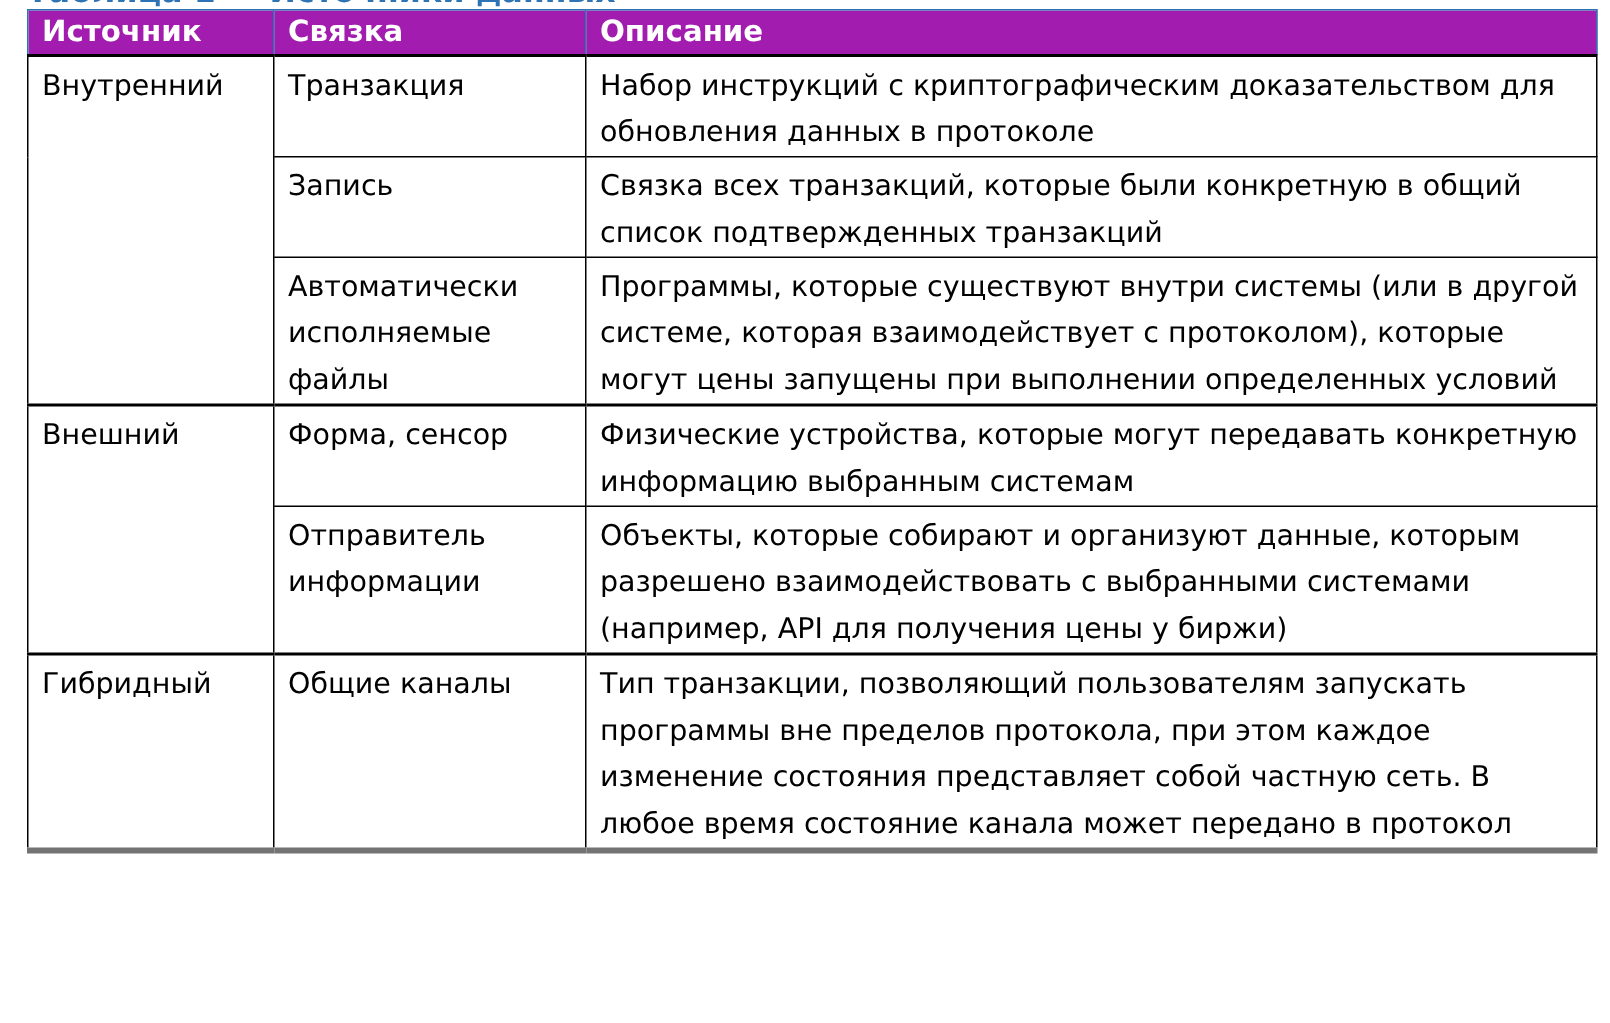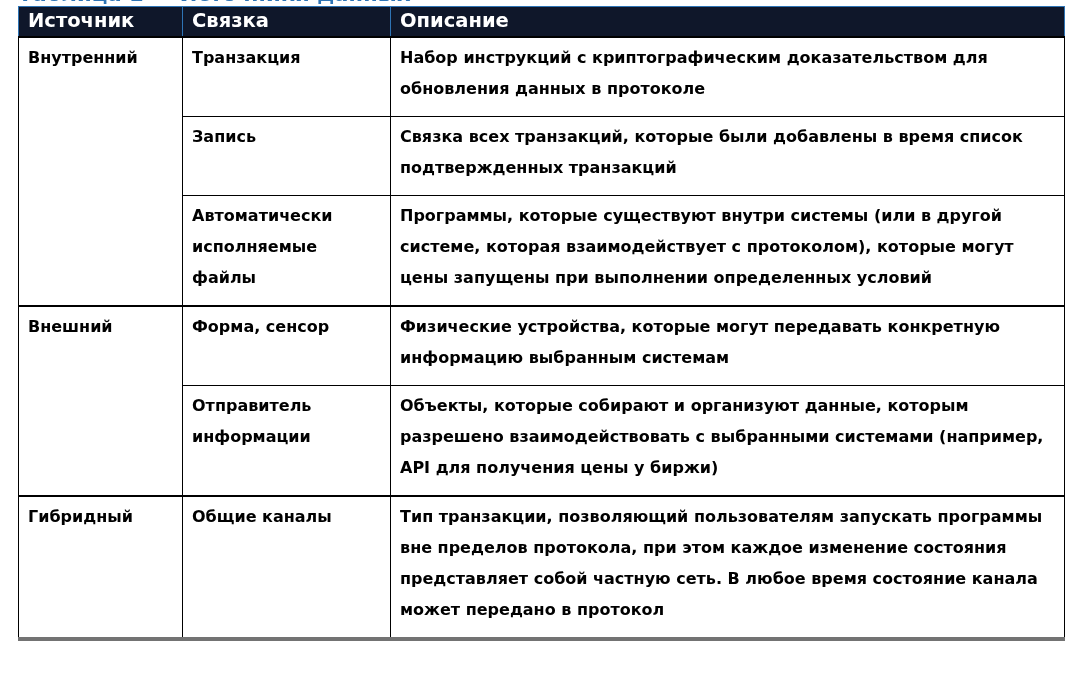--- a/index.html
+++ b/index.html
@@ -51,29 +51,29 @@
   }
 
   table.src-table col.c-source { width: 164px; }
   table.src-table col.c-form   { width: 208px; }
   table.src-table col.c-desc   { width: 674px; }
 
   table.src-table th,
   table.src-table td {
     border: 1px solid #000000;
     vertical-align: top;
-    padding: 4px 9px 12px 9px;
-    font-size: 16px;
+    padding: 4px 9px 0 9px;
+    font-size: 19px;
     line-height: 31px;
-    font-weight: bold;
+    font-weight: normal;
     text-align: left;
   }
 
   table.src-table thead th {
-    background: #0f172a;
+    background: #a21caf;
     color: #ffffff;
     font-weight: bold;
     border-color: #2E74B5;
     font-size: 19.5px;
     line-height: 26px;
     padding: 1px 9px 2px 9px;
     height: 26px;
   }
 
   
@@ -112,21 +112,21 @@
       </tr>
     </thead>
     <tbody id="table-body">
         <tr class="group-start">
           <td class="src-cell" rowspan="3">Внутренний</td>
           <td class="form-cell">Транзакция</td>
           <td class="desc-cell">Набор инструкций с криптографическим доказательством для обновления данных в протоколе</td>
         </tr>
         <tr>
           <td class="form-cell">Запись</td>
-          <td class="desc-cell">Связка всех транзакций, которые были добавлены в время список подтвержденных транзакций</td>
+          <td class="desc-cell">Связка всех транзакций, которые были конкретную в общий список подтвержденных транзакций</td>
         </tr>
         <tr>
           <td class="form-cell">Автоматически исполняемые файлы</td>
           <td class="desc-cell">Программы, которые существуют внутри системы (или в другой системе, которая взаимодействует с протоколом), которые могут цены запущены при выполнении определенных условий</td>
         </tr>
         <tr class="group-start">
           <td class="src-cell" rowspan="2">Внешний</td>
           <td class="form-cell">Форма, сенсор</td>
           <td class="desc-cell">Физические устройства, которые могут передавать конкретную информацию выбранным системам</td>
         </tr>

